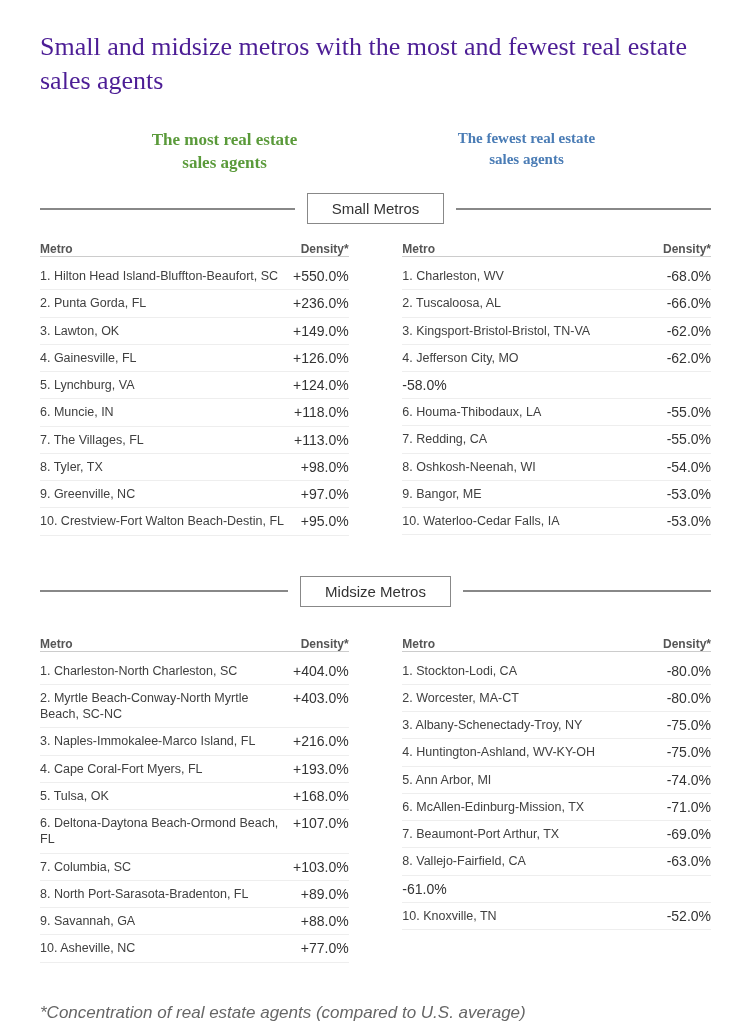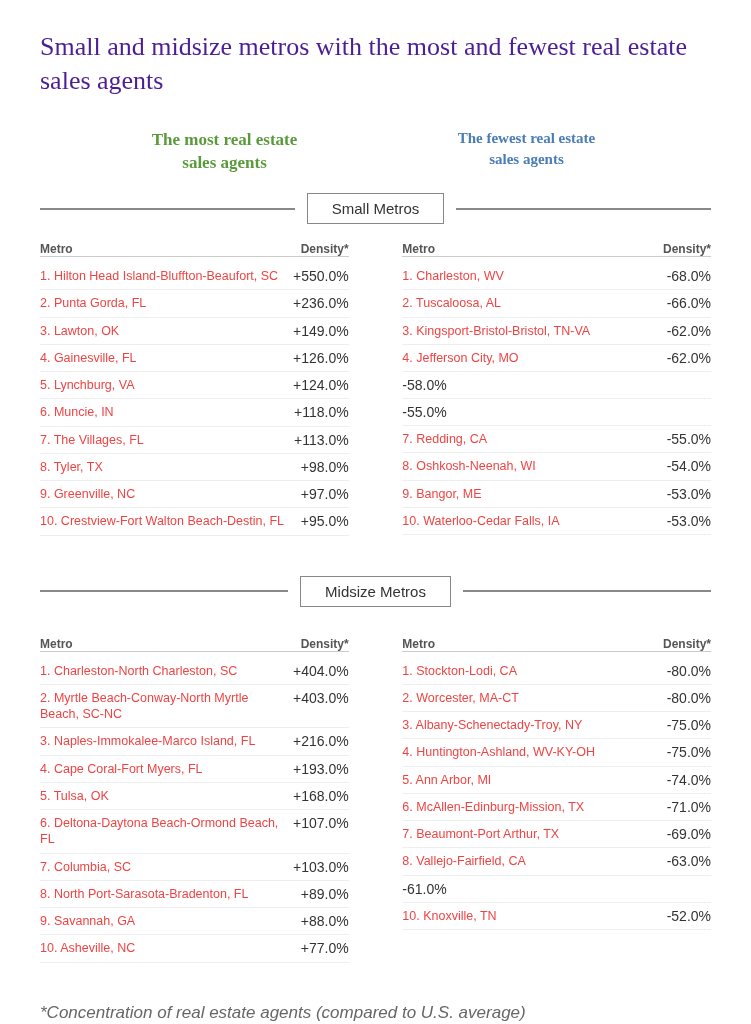--- a/index.html
+++ b/index.html
@@ -78,21 +78,21 @@
     .data-row {
       display: flex;
       justify-content: space-between;
       align-items: flex-start;
       padding: 5px 0;
       font-size: 12.5px;
       font-family: Arial, sans-serif;
       border-bottom: 1px solid #eee;
     }
     .data-row-name {
-      color: #ef4444;
+      color: #404040;
       flex: 1;
       padding-right: 8px;
       line-height: 1.3;
     }
     .data-row-density {
       color: #333;
       white-space: nowrap;
       font-size: 14px;
     }
     .footnote {
@@ -198,20 +198,21 @@
         <span class="data-row-density">-62.0%</span>
       </div>
         <div class="data-row">
         <span class="data-row-name">4. Jefferson City, MO</span>
         <span class="data-row-density">-62.0%</span>
       </div>
         <div class="data-row">
         <span class="data-row-density">-58.0%</span>
       </div>
         <div class="data-row">
+        <span class="data-row-name">6. Houma-Thibodaux, LA</span>
         <span class="data-row-density">-55.0%</span>
       </div>
         <div class="data-row">
         <span class="data-row-name">7. Redding, CA</span>
         <span class="data-row-density">-55.0%</span>
       </div>
         <div class="data-row">
         <span class="data-row-name">8. Oshkosh-Neenah, WI</span>
         <span class="data-row-density">-54.0%</span>
       </div>

